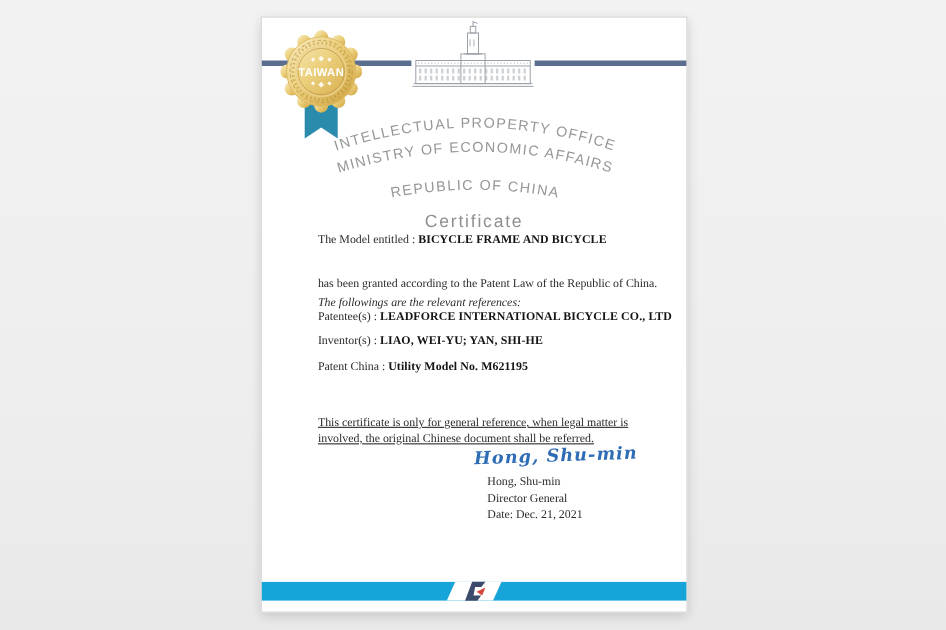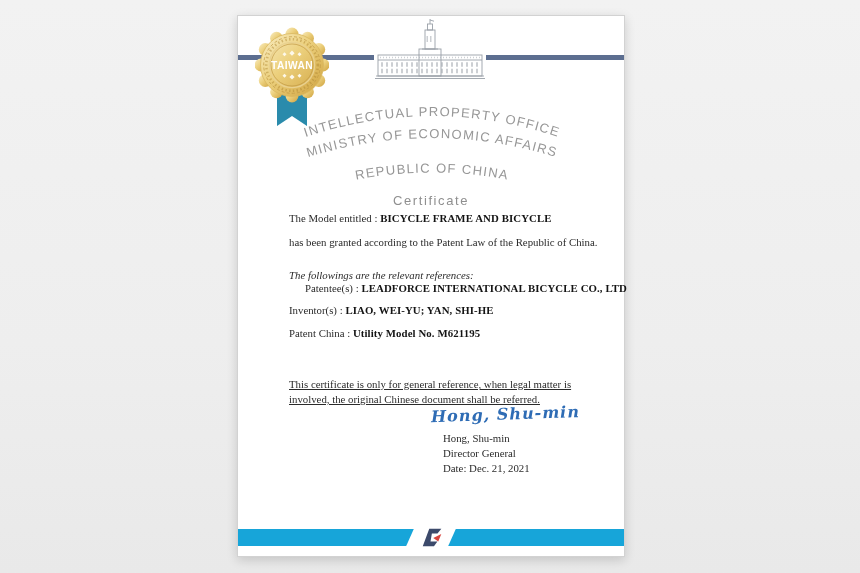--- a/index.html
+++ b/index.html
@@ -10,26 +10,26 @@
     position:absolute; left:237px; top:15px; width:388px; height:542px;
     background:#ffffff; border:1px solid #d2d2d2;
     box-shadow:0 3px 10px rgba(0,0,0,.16);
   }
   .topline { position:absolute; left:0; top:39px; width:100%; height:5px; background:#5c6e90; }
   .medal-svg { position:absolute; left:17px; top:10px; width:74px; height:106px; }
   .building-svg { position:absolute; left:136px; top:2px; width:112px; height:62px; background:#fff; }
   .arched-svg { position:absolute; left:0; top:85px; width:388px; height:112px; }
   .arched-svg text { font-family:"Liberation Sans", sans-serif; font-size:13px; letter-spacing:1.3px; fill:#979797; }
   .cert-title { position:absolute; left:0; top:177px; width:100%; text-align:center;
-    font-size:13px; letter-spacing:1.6px; color:#8f8f8f; }
+    font-size:16px; letter-spacing:1.6px; color:#8f8f8f; }
   .bodyline { position:absolute; left:51px; font-family:"Liberation Serif", serif;
     font-size:10.8px; color:#2b2b2b; white-space:nowrap; }
   .bodyline b { color:#141414; letter-spacing:.1px; }
-  .l-intro { top:196px; } .l-granted { top:220px; } .l-refs { top:253px;font-style:italic; }
-  .l-f1 { top:266px;margin-left:16px; } .l-f2 { top:288px; } .l-f3 { top:311px; } .l-f4 { top:334px; }
+  .l-intro { top:196px; } .l-granted { top:236px; } .l-refs { top:253px;font-style:italic; }
+  .l-f1 { top:266px; } .l-f2 { top:288px; } .l-f3 { top:311px; } .l-f4 { top:334px; }
   .disclaimer { position:absolute; left:51px; top:361px; width:320px;
     font-family:"Liberation Serif", serif; font-size:10.8px; color:#2b2b2b; line-height:15px; white-space:normal;text-decoration:underline; }
   .sig-script { position:absolute; left:193px; top:388px; width:180px;
     font-family:"DejaVu Serif", serif; font-style:italic; font-weight:bold;
     font-size:16px; color:#2e6cb5; transform:rotate(-2deg); letter-spacing:1px; }
   .sig-line { position:absolute; left:205px; font-family:"Liberation Serif", serif;
     font-size:10.8px; color:#2b2b2b; white-space:nowrap; }
   .sig-name { top:416px; } .sig-title { top:431px; } .sig-date { top:446px; }
   .band { position:absolute; left:0; top:513px; width:100%; height:17px; background:#17a5d9; }
   .band-gap { position:absolute; left:172px; top:0; width:42px; height:17px; background:#ffffff; transform:skewX(-24deg); }

